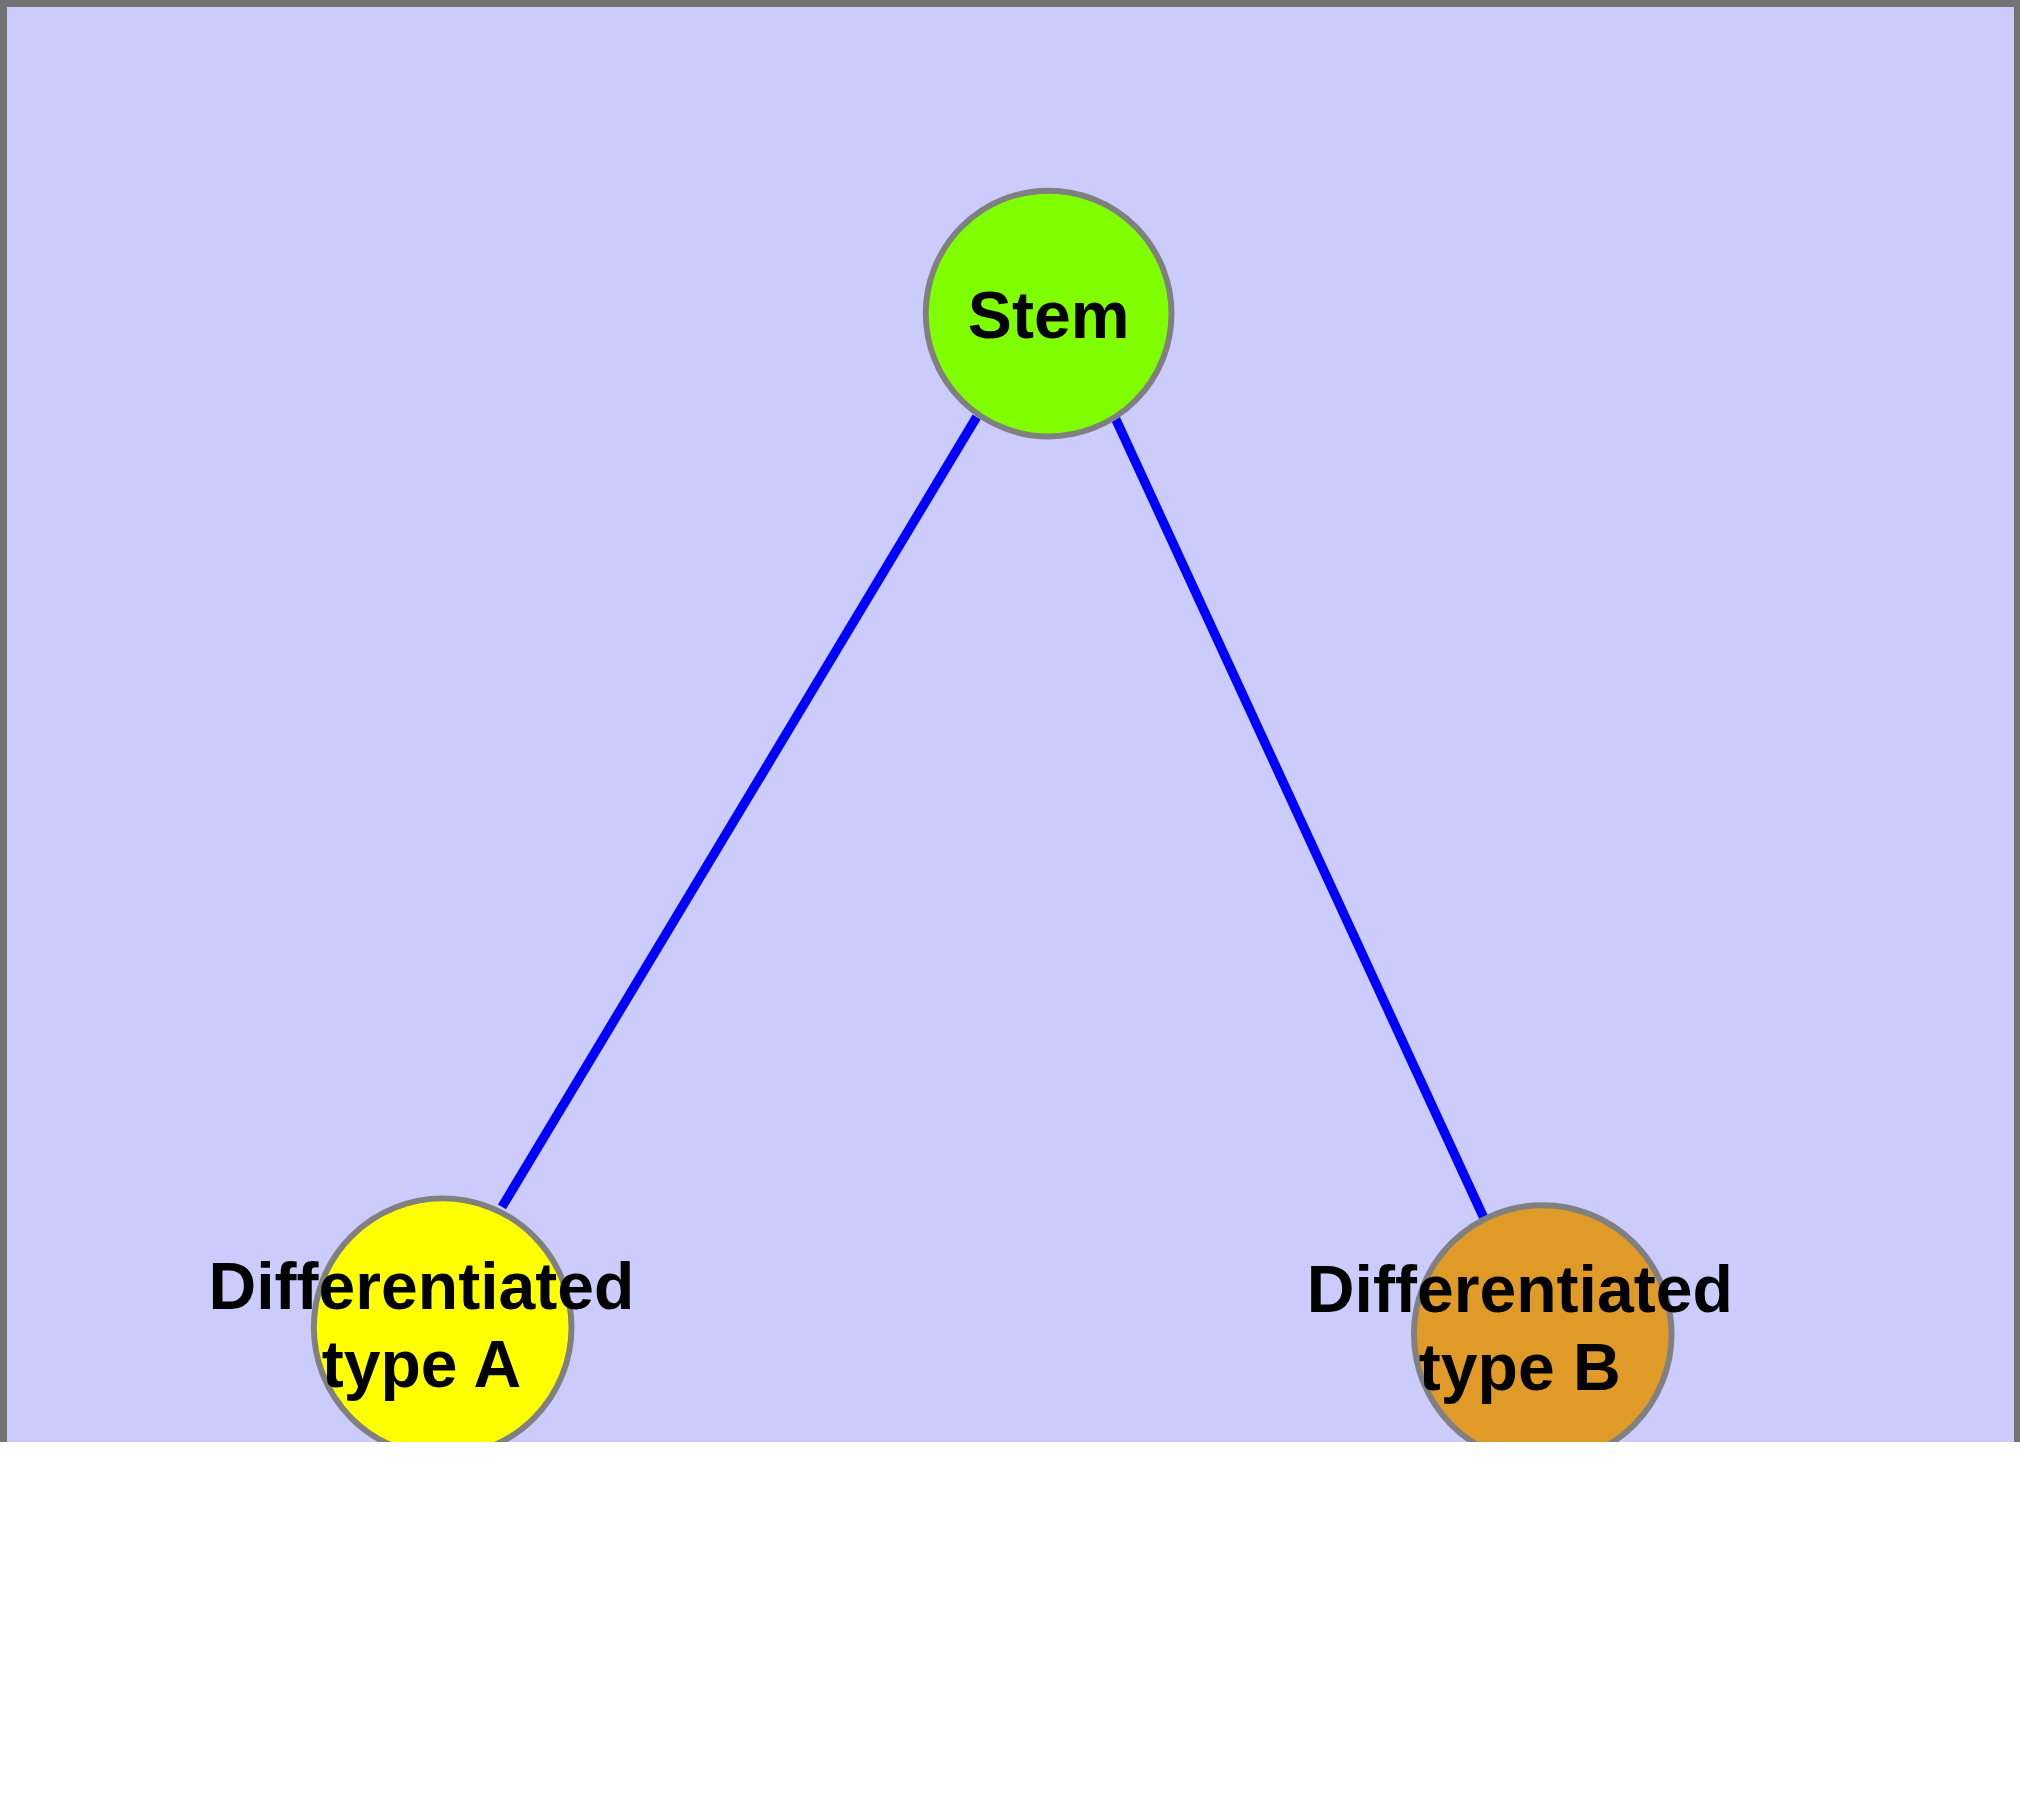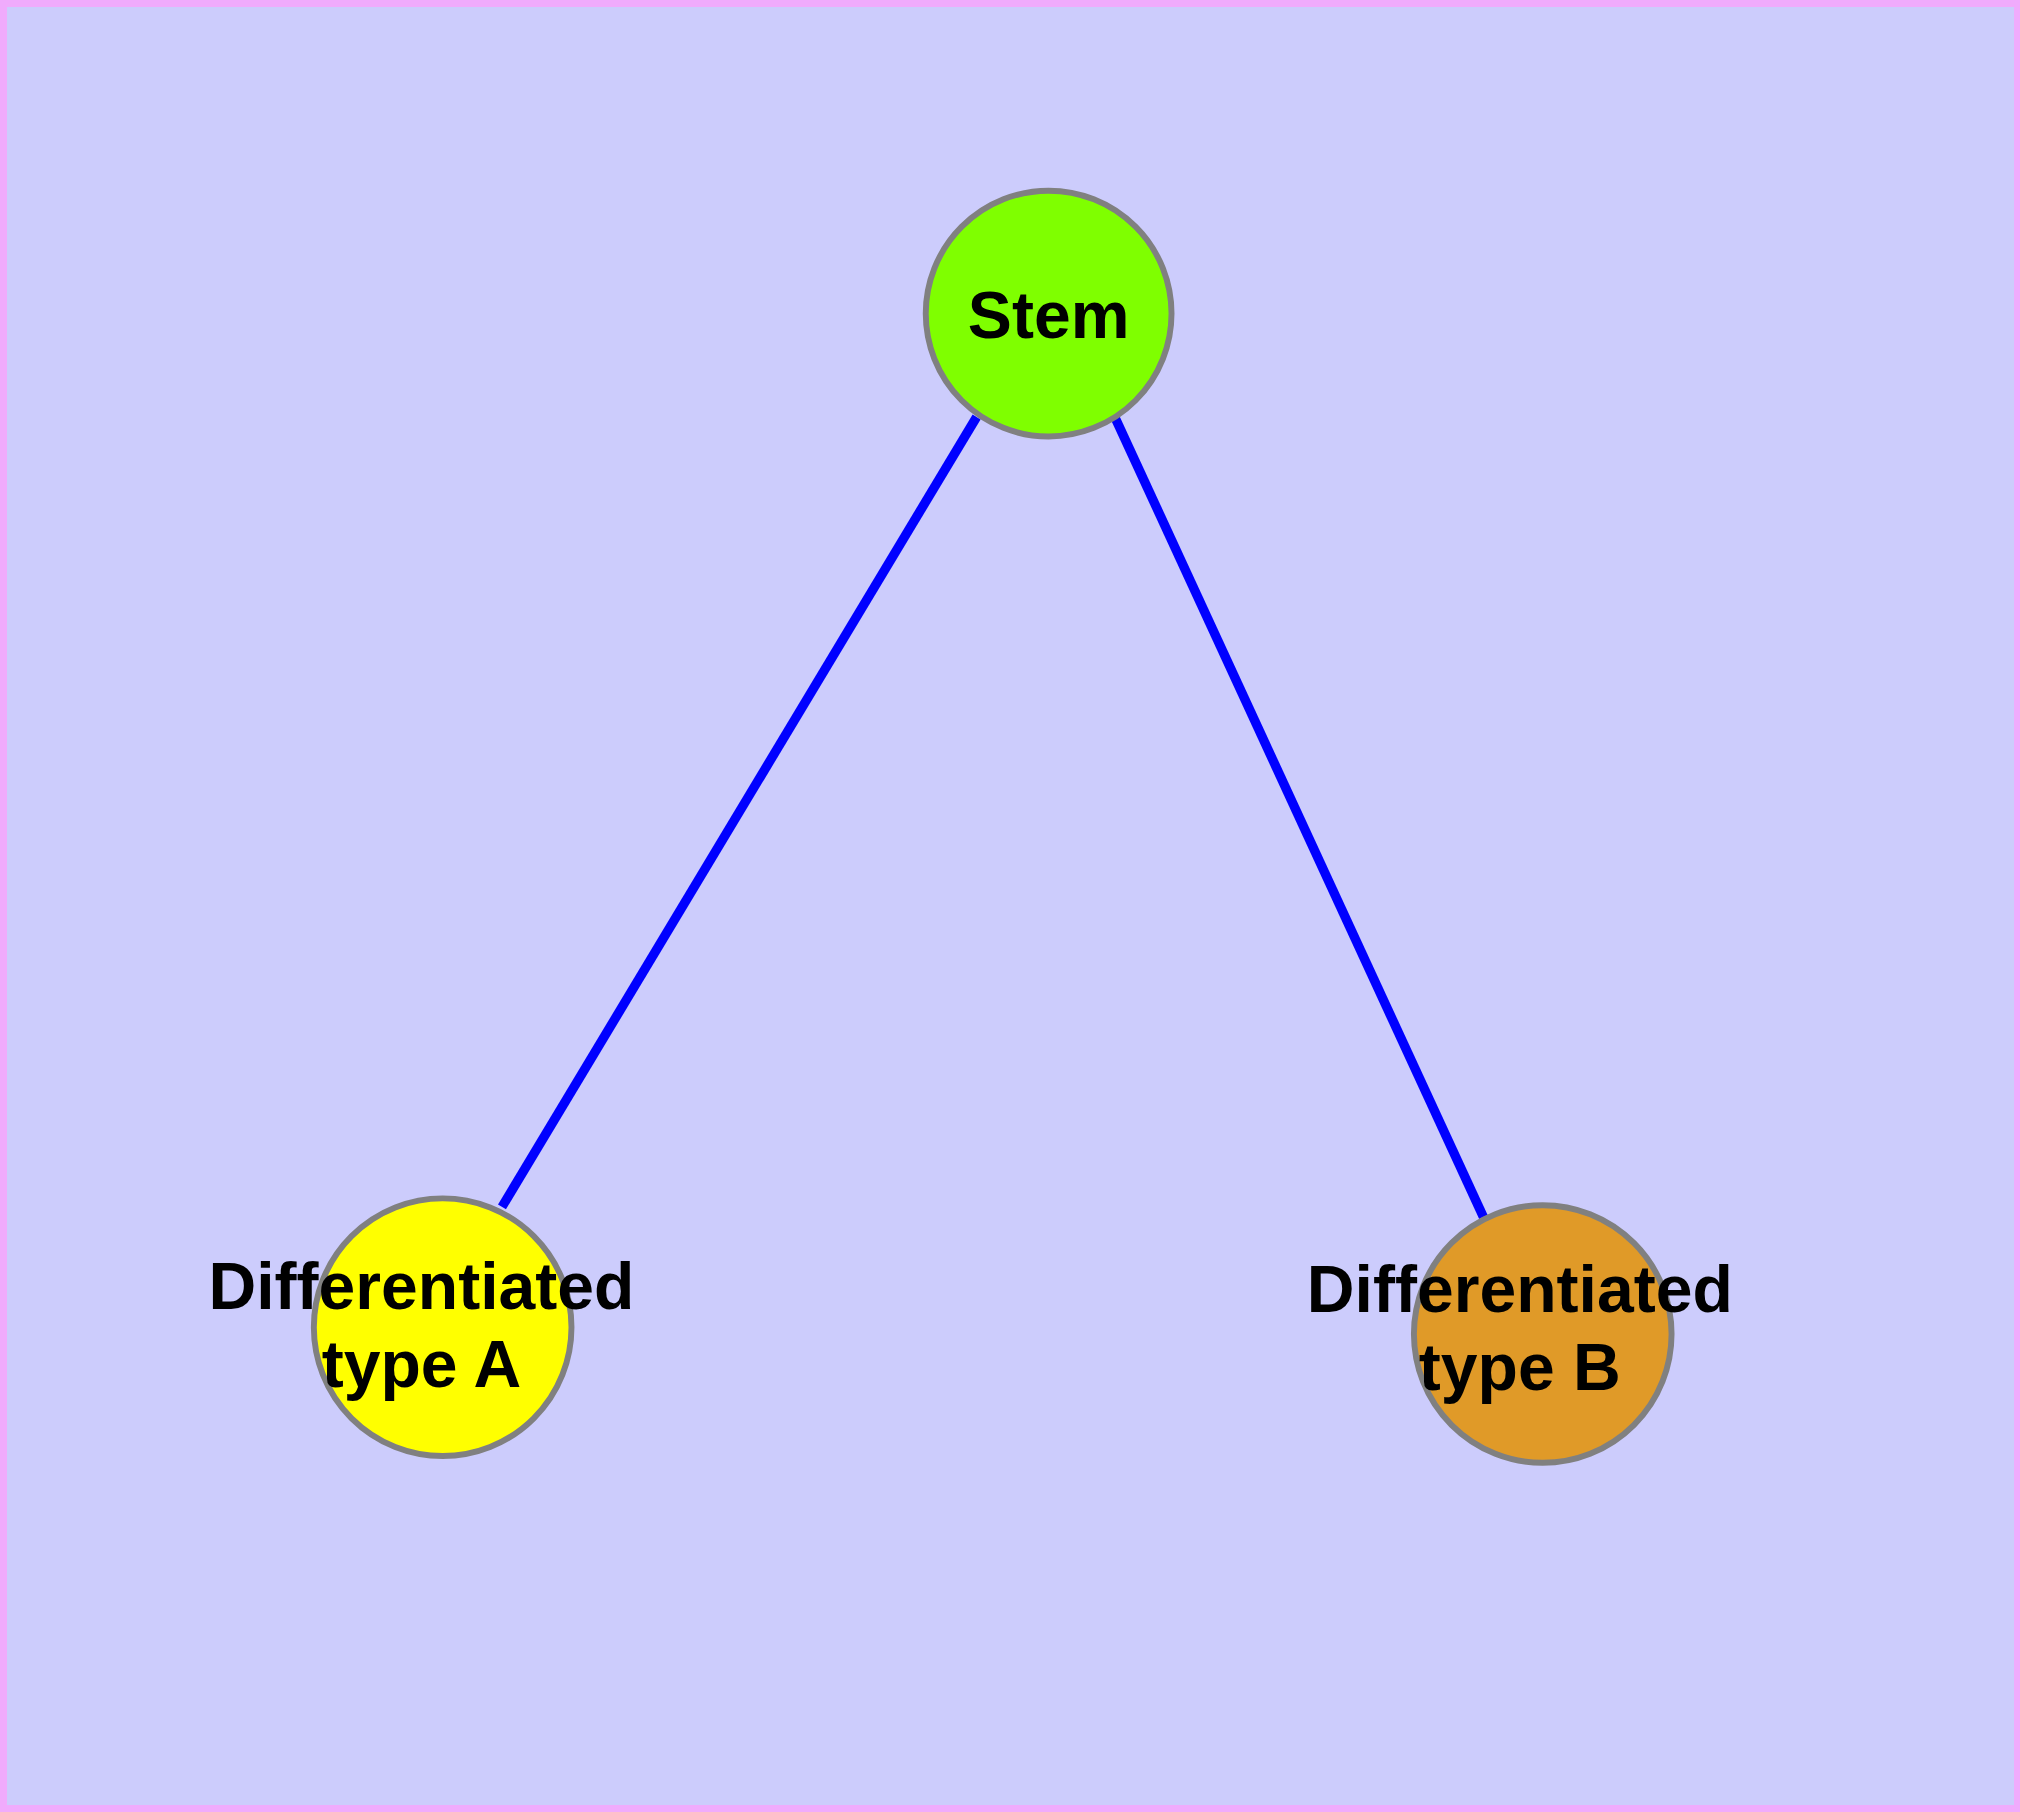--- a/index.html
+++ b/index.html
@@ -3,22 +3,22 @@
 <meta charset="utf-8">
 <style>
   html, body {
     margin: 0;
     padding: 0;
     background: #ffffff;
   }
   #canvas {
     position: relative;
     width: 2021px;
-    height: 1812px;
-    background: #f0abfc;
+    height: 1442px;
+    background: #737373;
     overflow: hidden;
     font-family: "Liberation Sans", sans-serif;
   }
   #plot-bg {
     position: absolute;
     left: 6.8px;
     top: 6.8px;
     width: 2007px;
     height: 1798px;
     background: #ccccfc;

